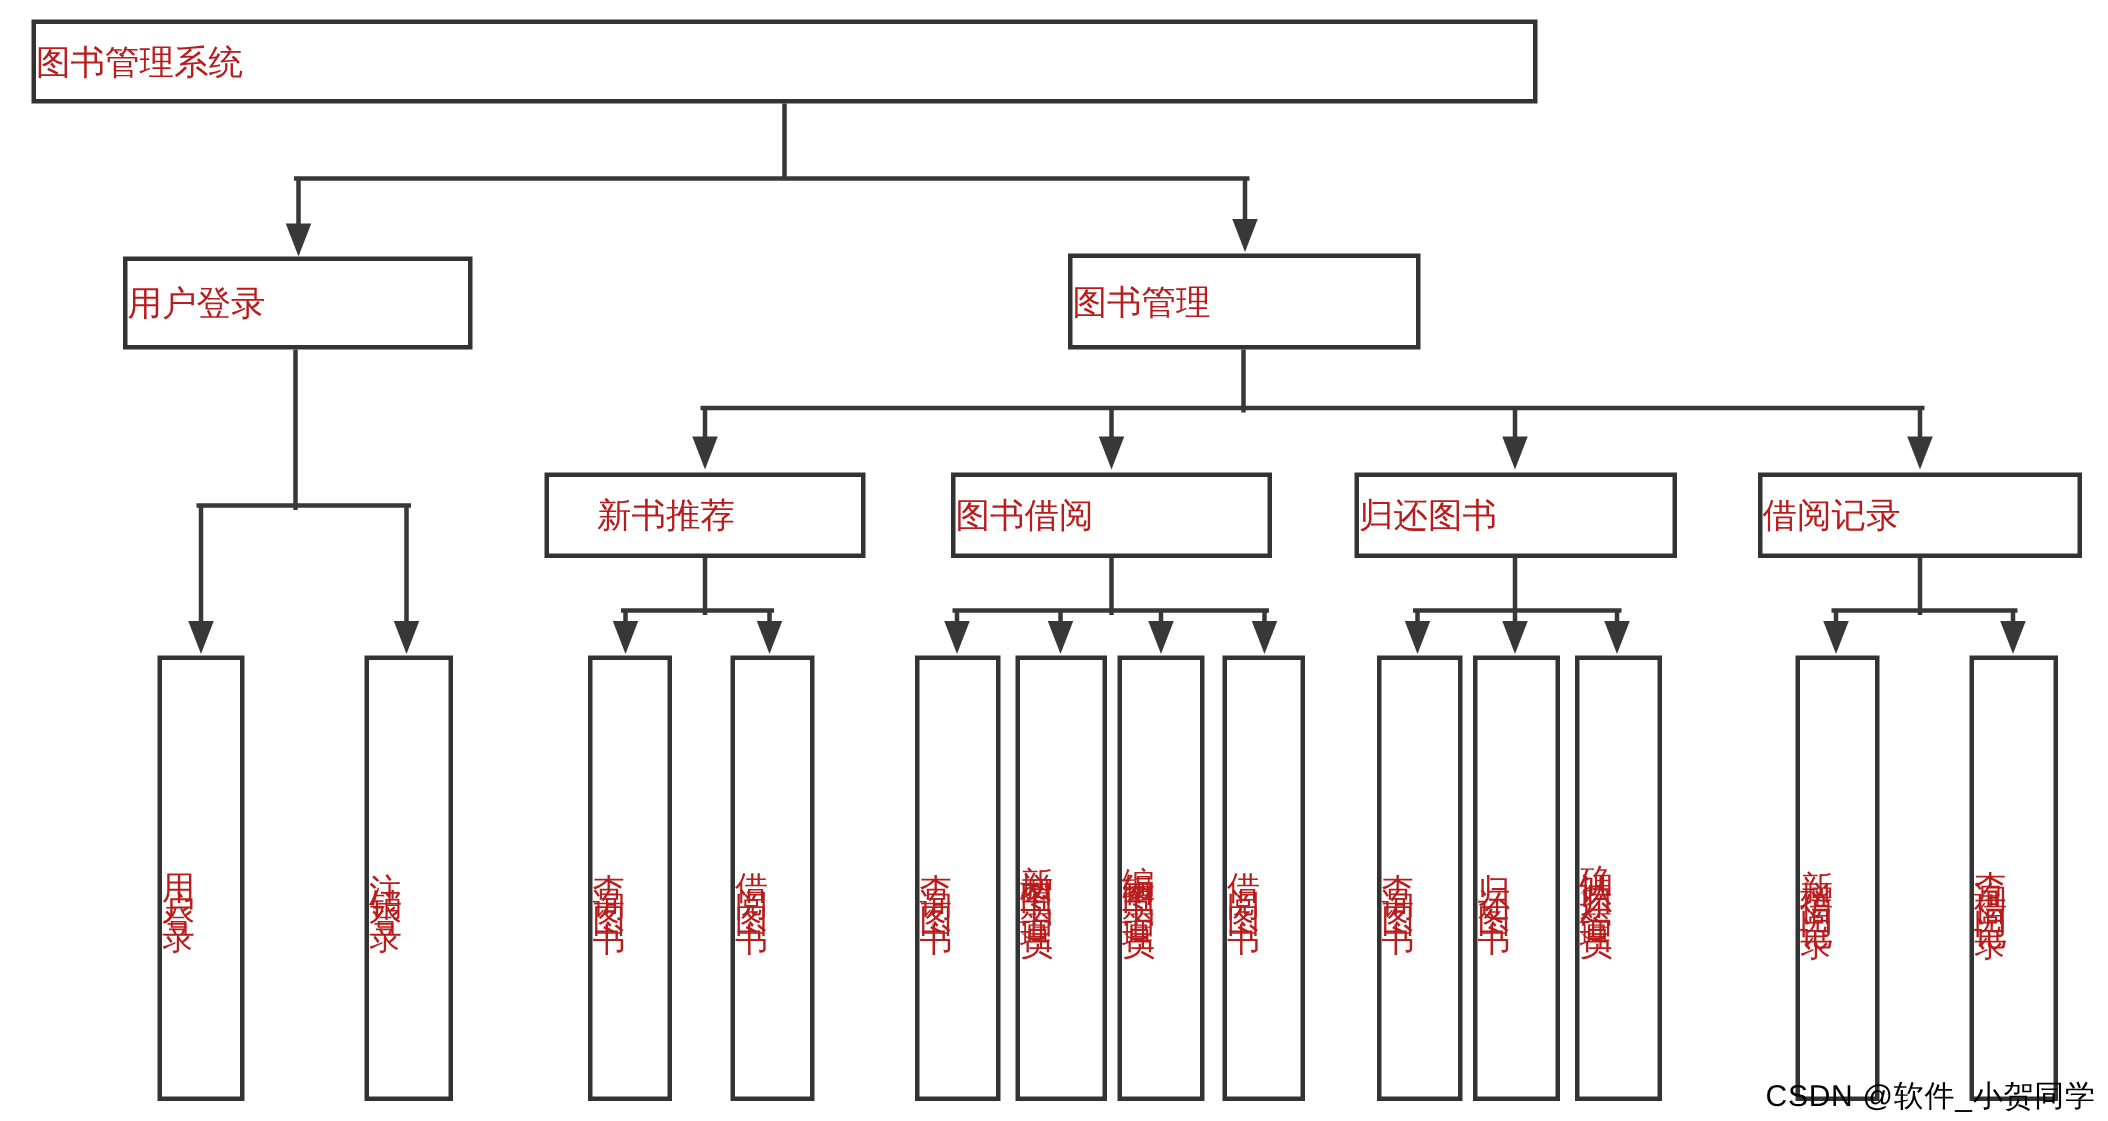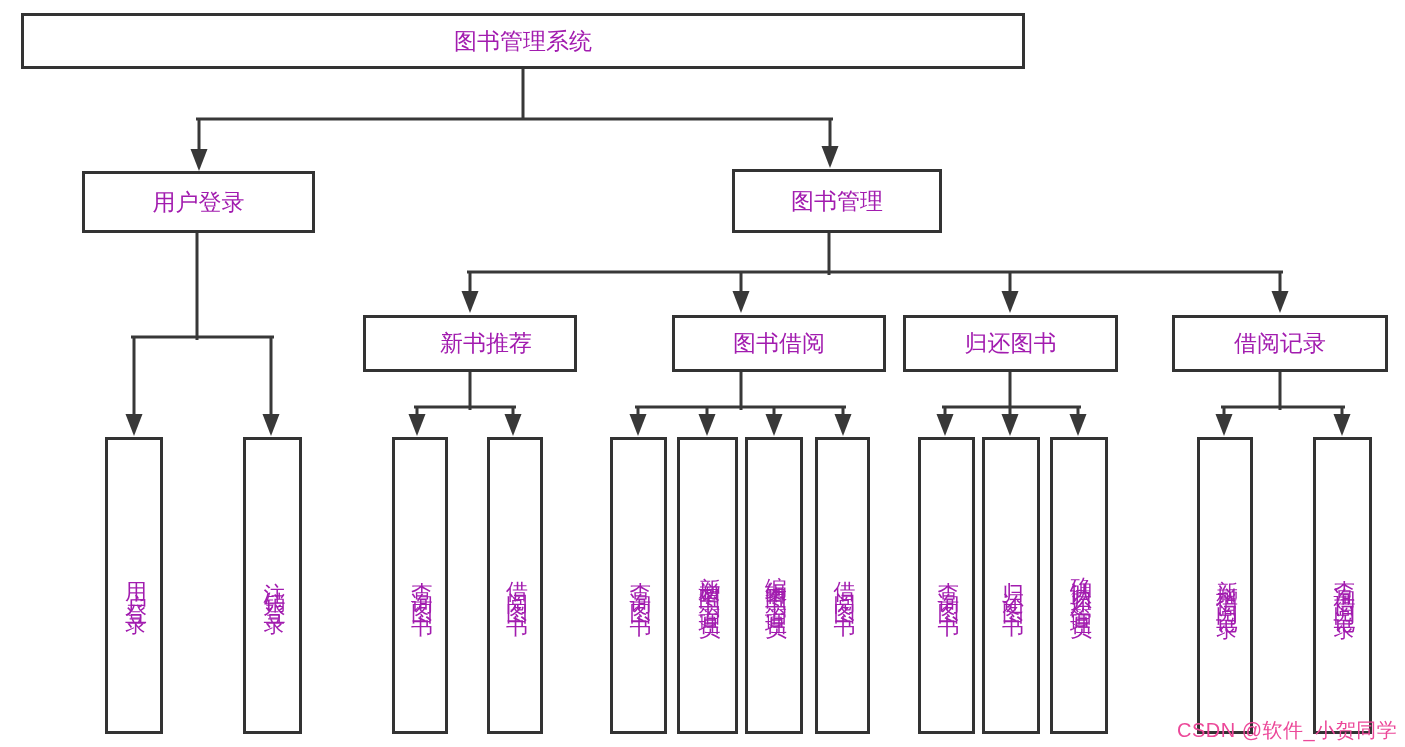--- a/index.html
+++ b/index.html
@@ -21,26 +21,25 @@
     width: 1405px; height: 747px;
     pointer-events: none;
   }
   .node {
     position: absolute;
     box-sizing: border-box;
     border: 3px solid #333333;
     background: #ffffff;
     display: flex;
     align-items: center;
-    justify-content: center;
-    color: #a21caf;
+    justify-content: flex-start;
+    color: #b91c1c;
     font-size: 23px;
     white-space: nowrap;
     z-index: 2;
-    font-family: Liberation Mono, monospace;
   }
   .leaf {
     z-index: 2;
   }
   .leaf .vlabel {
     writing-mode: vertical-rl;
     text-orientation: mixed;
     font-size: 22px;
     letter-spacing: 11px;
     line-height: 1;
@@ -49,21 +48,21 @@
     letter-spacing: 8px;
   }
   .leaf.long .vlabel {
     letter-spacing: 6px;
   }
   .watermark {
     position: absolute;
     left: 1177px;
     top: 717px;
     font-size: 20px;
-    color: #ec4899;
+    color: #000000;
     letter-spacing: 0.5px;
     white-space: nowrap;
     z-index: 5;
   }
 </style>
 </head>
 <body>
 
 <div id="canvas">
 
@@ -99,28 +98,28 @@
     </g>
   </svg>
 
   <div class="node" style="left:21px; top:13px; width:1004px; height:56px;">
     <span>图书管理系统</span>
   </div>
 
   <div class="node" style="left:82px; top:171px; width:233px; height:62px;">
     <span>用户登录</span>
   </div>
-  <div class="node" style="left:712px; top:169px; width:210px; height:64px;margin-left:20px;">
+  <div class="node" style="left:712px; top:169px; width:235px; height:64px;">
     <span>图书管理</span>
   </div>
 
   <div class="node" style="left:363px; top:315px; width:214px; height:57px;padding-left:32px;">
     <span>新书推荐</span>
   </div>
-  <div class="node" style="left:672px; top:315px; width:214px; height:57px;">
+  <div class="node" style="left:634px; top:315px; width:214px; height:57px;">
     <span>图书借阅</span>
   </div>
   <div class="node" style="left:903px; top:315px; width:215px; height:57px;">
     <span>归还图书</span>
   </div>
   <div class="node" style="left:1172px; top:315px; width:216px; height:57px;">
     <span>借阅记录</span>
   </div>
 
   <div class="node leaf" style="left:105px; top:437px; width:58px; height:297px;">

